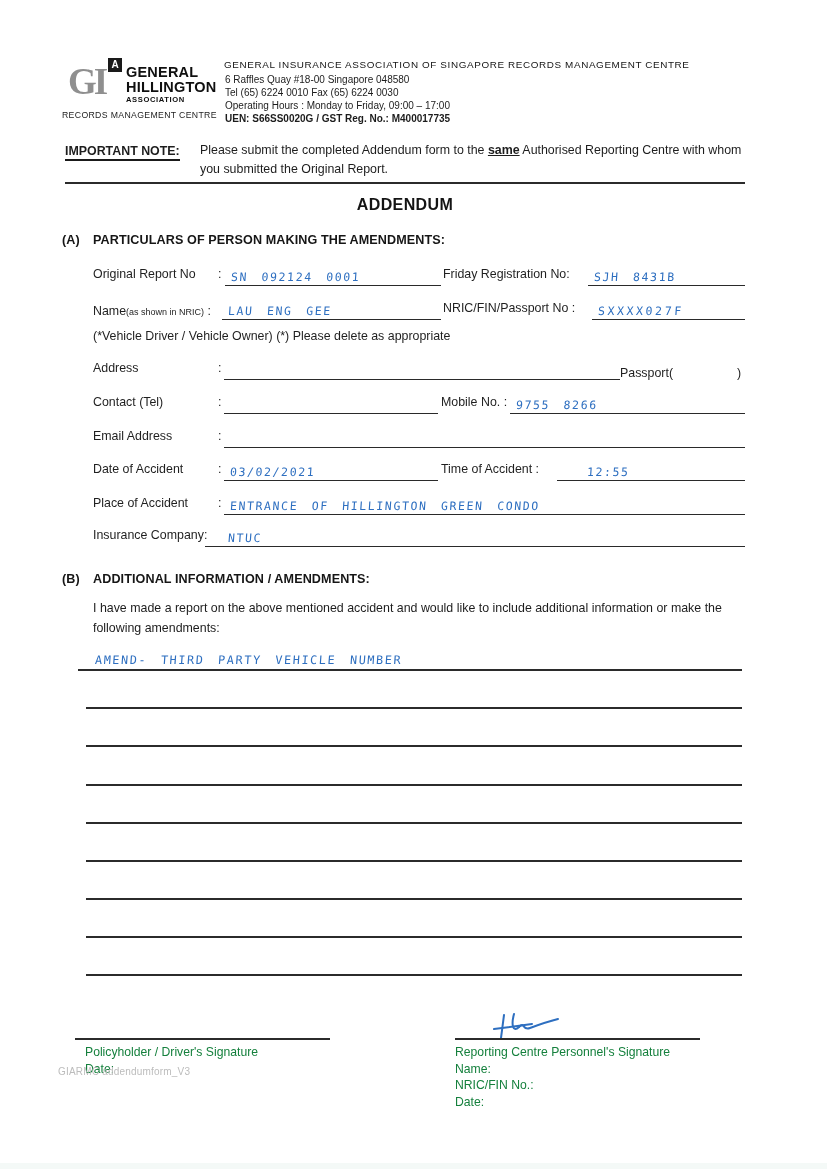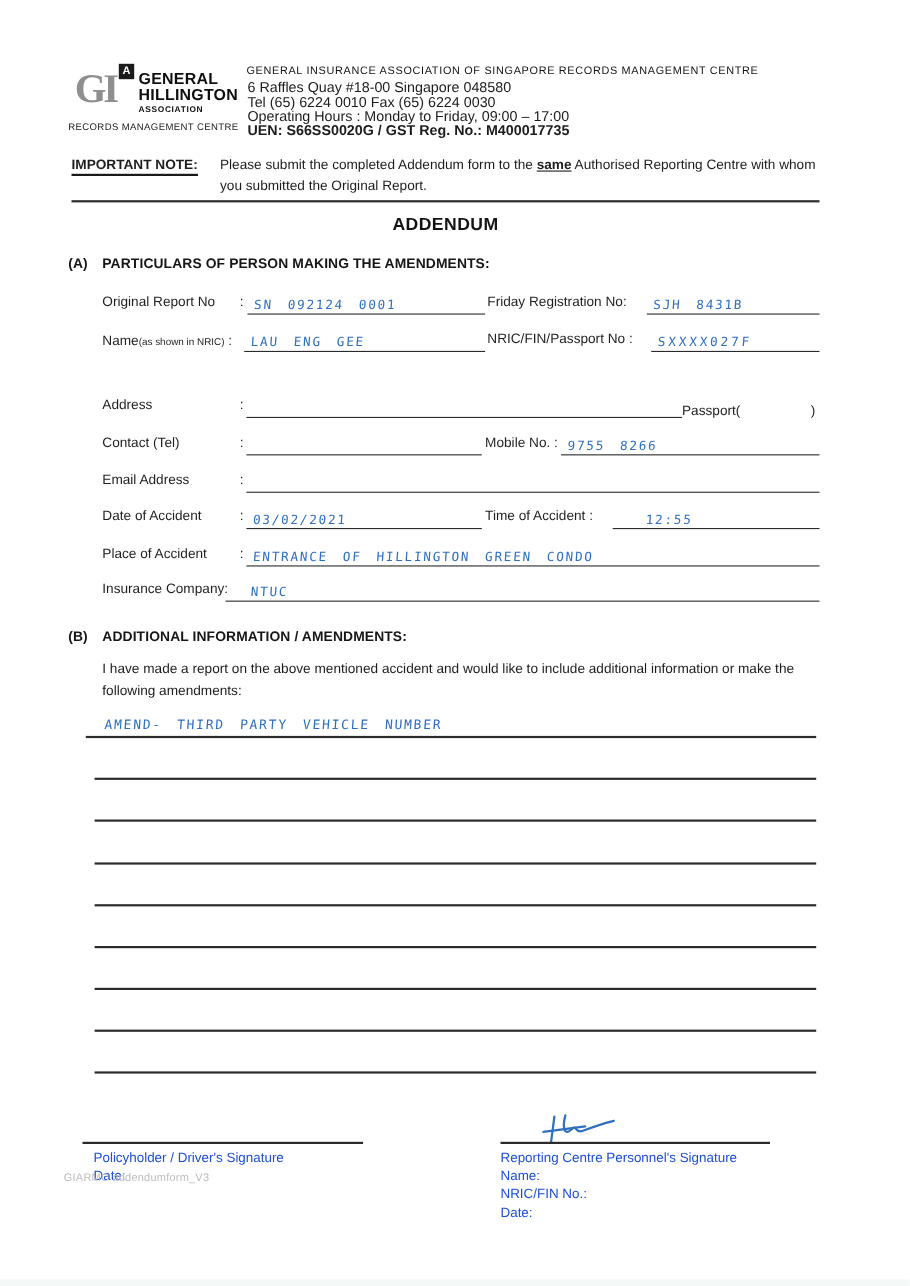--- a/index.html
+++ b/index.html
@@ -16,32 +16,32 @@
   .heading { font-size:12.6px; font-weight:700; letter-spacing:0.1px; color:#161616; white-space:nowrap; }
   .rule { position:absolute; background:#2b2b2b; height:2px; }
   .wline { position:absolute; border-bottom:1.6px solid #2a2a2a; height:20px; }
   .hw {
     position:absolute; left:6px; bottom:1px;
     font-family:"DejaVu Sans Mono", monospace;
     font-size:11.5px; color:#2e6fc0; letter-spacing:1.6px; word-spacing:5px;
     white-space:nowrap; display:inline-block; transform:skewX(-4deg);
   }
   .org-name { font-size:9.9px; font-weight:400; letter-spacing:0.62px; color:#141414; white-space:nowrap; }
-  .org-info { font-size:13px; color:#1c1c1c; line-height:12.8px; white-space:nowrap;text-align:right; }
+  .org-info { font-size:10px; color:#1c1c1c; line-height:12.8px; white-space:nowrap;text-align:right; }
   .title { font-size:16px; font-weight:700; letter-spacing:0.4px; text-align:center; color:#141414; }
   .note-text { font-size:12.4px; line-height:19px; color:#1d1d1d; }
   .uline { text-decoration:underline; }
   .logo-gi { font-size:37px; font-weight:700; color:#8f8f8f; letter-spacing:-3px; font-family:"Liberation Serif", serif; }
   .logo-badge { position:absolute; width:14px; height:14px; background:#1a1a1a; color:#ffffff;
     font-size:10px; font-weight:700; text-align:center; line-height:14px; }
   .logo-n1 { font-size:14.5px; font-weight:800; letter-spacing:0.2px; line-height:15px; color:#0f0f0f; }
   .logo-n3 { font-size:7.6px; font-weight:800; letter-spacing:0.6px; color:#0f0f0f; }
   .logo-cap { font-size:8.7px; letter-spacing:0.35px; color:#1c1c1c; white-space:nowrap; }
   .footer { font-size:10px; color:#bcbcbc; letter-spacing:0.2px; }
-  .sig-label { font-size:12.2px; color:#1d4ed8; line-height:16.5px; white-space:nowrap; }
+  .sig-label { font-size:12.2px; color:#15803d; line-height:16.5px; white-space:nowrap; }
   .bottom-strip { position:absolute; left:0; top:1151px; width:827px; height:18px; background:#f4f9f7; }
 </style>
 </head>
 <body>
 
 <div class="page">
 
   <div class="abs" style="left:62px; top:46px; width:160px; height:64px;">
     <span class="abs logo-gi" style="left:6px; top:2px;">GI</span>
     <span class="logo-badge abs" style="left:46px; top:0px;">A</span>
@@ -89,20 +89,21 @@
     <span class="lbl">Name</span><span class="lbl small">(as shown in NRIC)</span><span class="lbl"> :</span>
   </div>
   <div class="wline" style="left:222px; top:288px; width:219px;">
     <span class="hw">LAU ENG GEE</span>
   </div>
   <div class="abs lbl" style="left:443px; top:289px;">NRIC/FIN/Passport No :</div>
   <div class="wline" style="left:592px; top:288px; width:153px;">
     <span class="hw" style="letter-spacing:2.6px;">SXXXX027F</span>
   </div>
 
+  <div class="abs lbl" style="left:93px; top:317px;">(*Vehicle Driver / Vehicle Owner) (*) Please delete as appropriate</div>
 
   <div class="abs lbl" style="left:93px; top:349px;">Address</div>
   <div class="abs lbl" style="left:218px; top:349px;">:</div>
   <div class="wline" style="left:224px; top:348px; width:396px;">
     <span class="hw"></span>
   </div>
   <div class="abs lbl" style="left:620px; top:354px;">Passport(</div>
   <div class="abs lbl" style="left:737px; top:354px;">)</div>
 
   <div class="abs lbl" style="left:93px; top:383px;">Contact (Tel)</div>

